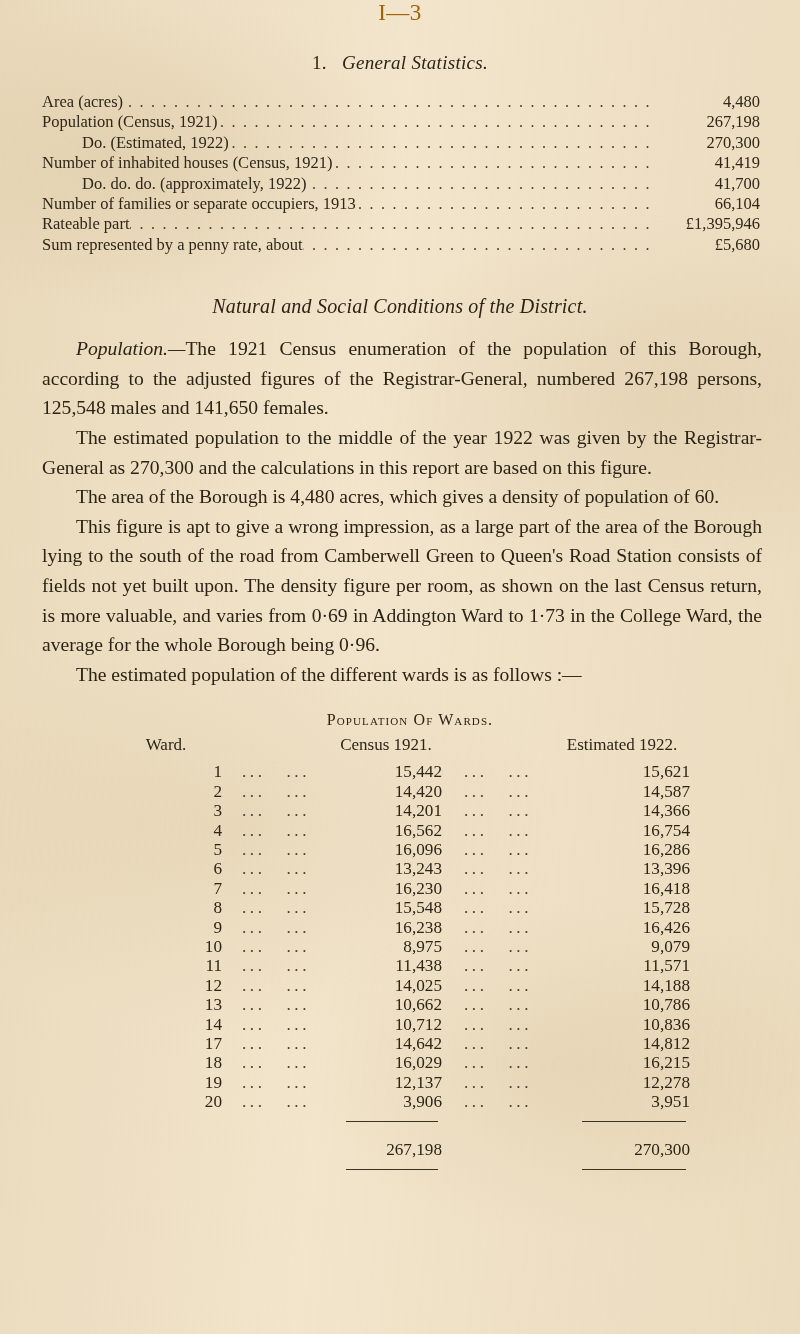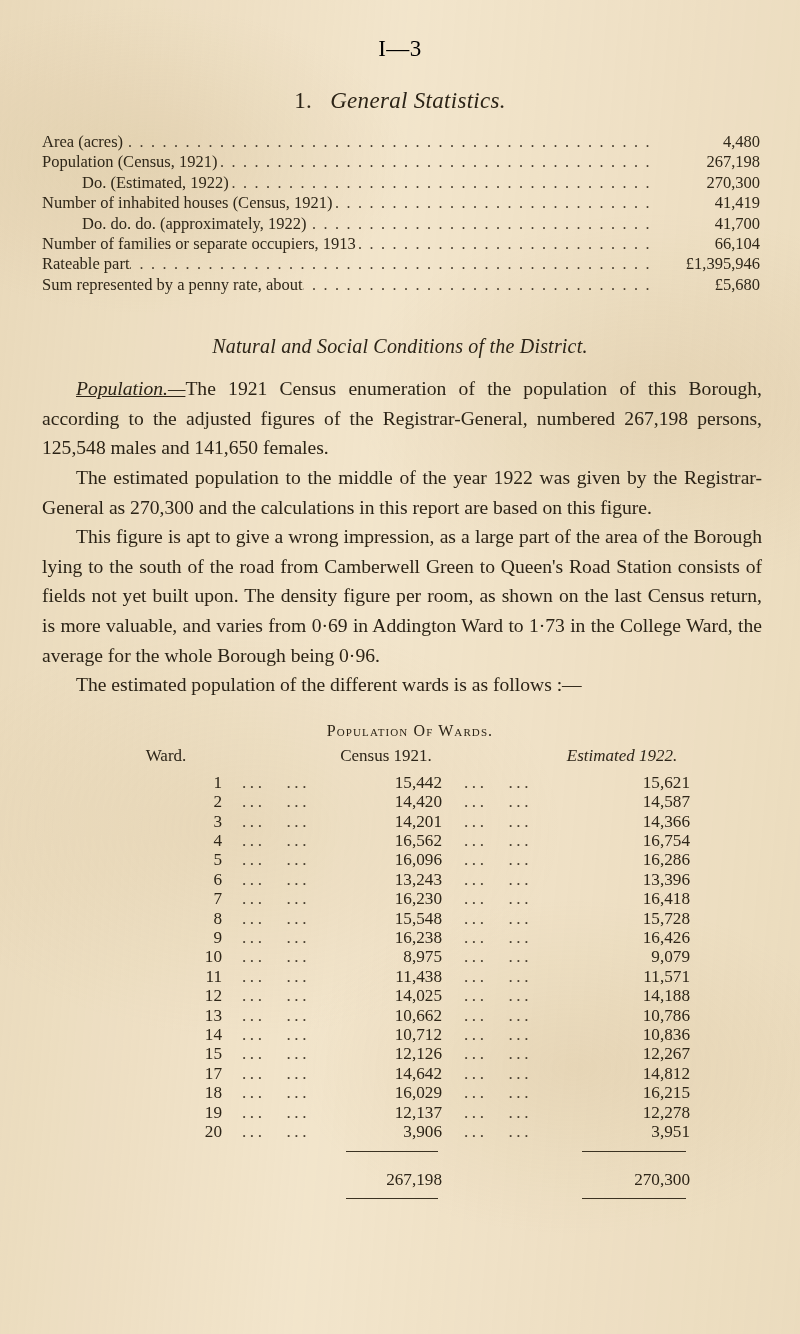--- a/index.html
+++ b/index.html
@@ -32,28 +32,27 @@
   .page {
     position: relative;
     z-index: 2;
     padding: 0;
   }
 
   .folio {
     text-align: center;
     font-size: 23px;
     letter-spacing: 0.5px;
-    margin-top: 36px;
-    color: #000000;
+    color: #a16207;
   }
 
   .section-title {
     text-align: center;
     font-style: italic;
-    font-size: 23px;
+    font-size: 19px;
     margin-top: 26px;
     letter-spacing: 0.3px;
     color: #2c2417;
   }
   .section-title .num {
     font-style: normal;
   }
 
   
   .stats {
@@ -103,21 +102,20 @@
     line-height: 29.6px;
     text-align: justify;
     text-indent: 34px;
     color: #2b2316;
     -webkit-hyphens: none;
     hyphens: none;
   }
   p.prose + p.prose { margin-top: 0; }
   p.prose em.lead {
     font-style: italic;
-    text-decoration: underline;
   }
 
   
   .wards-heading {
     text-align: center;
     font-size: 16px;
     letter-spacing: 1.1px;
     margin: 22px 0 6px 0;
     font-variant: small-caps;
     text-transform: capitalize;
@@ -132,21 +130,21 @@
   table.wards th {
     font-weight: normal;
     font-size: 17px;
     padding: 0 0 7px 0;
     text-align: center;
   }
   table.wards th.c-ward { width: 112px; text-align: center; }
   table.wards th.c-dots1 { width: 108px; }
   table.wards th.c-census { width: 112px; text-align: center; }
   table.wards th.c-dots2 { width: 112px; }
-  table.wards th.c-est { width: 136px; text-align: center; font-style: italic; }
+  table.wards th.c-est { width: 136px; text-align: center; }
 
   table.wards td {
     padding: 0;
     line-height: 19.4px;
     height: 19.4px;
     font-size: 17.2px;
     white-space: nowrap;
   }
   td.ward-no { text-align: right; padding-right: 4px; }
   td.dots {
@@ -225,20 +223,21 @@
         <span class="dots">............................................................................</span>
         <span class="value">£5,680</span>
       </div>
     </div>
 
   <h2 class="conditions">Natural and Social Conditions of the District.</h2>
 
   <div>
       <p class="prose"><em class="lead">Population.—</em><span>The 1921 Census enumeration of the population of this Borough, according to the adjusted figures of the Registrar-General, numbered 267,198 persons, 125,548 males and 141,650 females.</span></p>
       <p class="prose"><span>The estimated population to the middle of the year 1922 was given by the Registrar-General as 270,300 and the calculations in this report are based on this figure.</span></p>
+      <p class="prose"><span>The area of the Borough is 4,480 acres, which gives a density of population of 60.</span></p>
       <p class="prose"><span>This figure is apt to give a wrong impression, as a large part of the area of the Borough lying to the south of the road from Camberwell Green to Queen's Road Station consists of fields not yet built upon.  The density figure per room, as shown on the last Census return, is more valuable, and varies from 0·69 in Addington Ward to 1·73 in the College Ward, the average for the whole Borough being 0·96.</span></p>
       <p class="prose"><span>The estimated population of the different wards is as follows :—</span></p>
     </div>
 
   <div class="wards-heading">Population of Wards.</div>
 
   <table class="wards">
     <thead>
       <tr>
         <th class="c-ward">Ward.</th>
@@ -341,27 +340,20 @@
           <td class="num">10,786</td>
         </tr>
         <tr>
           <td class="ward-no">14</td>
           <td class="dots">... ...</td>
           <td class="num">10,712</td>
           <td class="dots">... ...</td>
           <td class="num">10,836</td>
         </tr>
         <tr>
-          <td class="ward-no">15</td>
-          <td class="dots">... ...</td>
-          <td class="num">12,126</td>
-          <td class="dots">... ...</td>
-          <td class="num">12,267</td>
-        </tr>
-        <tr>
           <td class="ward-no">17</td>
           <td class="dots">... ...</td>
           <td class="num">14,642</td>
           <td class="dots">... ...</td>
           <td class="num">14,812</td>
         </tr>
         <tr>
           <td class="ward-no">18</td>
           <td class="dots">... ...</td>
           <td class="num">16,029</td>

